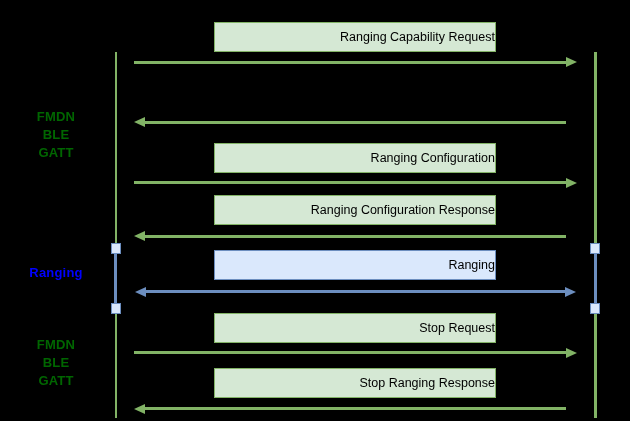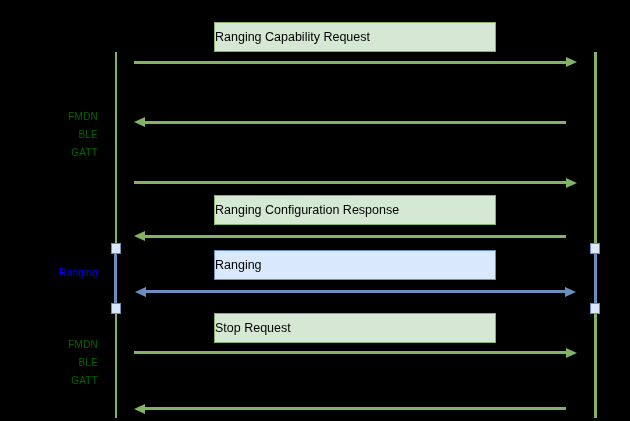--- a/index.html
+++ b/index.html
@@ -48,43 +48,43 @@
   .endpoint.left  { left: 110.5px; }
   .endpoint.right { left: 589.5px; }
   .endpoint.top-sq    { top: 243px; }
   .endpoint.bottom-sq { top: 303px; }
 
   
   .side-label {
     position: absolute;
     left: 14px;
     width: 84px;
-    text-align: right;
-    font-weight: normal;
-    font-size: 10px;
+    text-align: center;
+    font-weight: bold;
+    font-size: 13px;
     line-height: 18px;
     letter-spacing: 0.2px;
   }
   .side-label.green-label { color: var(--green-label-text); }
   .side-label.blue-label  { color: var(--blue-label-text); }
   .side-label.pos-top    { top: 108px; }
   .side-label.pos-mid    { top: 264px; }
   .side-label.pos-bottom { top: 336px; }
 
   
   .msg-box {
     position: absolute;
     left: 214px;
     width: 282px;
     height: 30px;
     box-sizing: border-box;
     border: 1.5px solid transparent;
     display: flex;
     align-items: center;
-    justify-content: flex-start;
+    justify-content: flex-end;
     font-size: 12.5px;
     color: var(--message-text);
   }
   .msg-box.green { background: var(--green-fill); border-color: var(--green-accent); }
   .msg-box.blue  { background: var(--blue-fill);  border-color: var(--blue-accent); }
 
   
   .arrow {
     position: absolute;
     height: 3px;
@@ -138,32 +138,38 @@
     <div>GATT</div>
   </div>
 
   <div class="msg-box green" style="top:22px">
     <span>Ranging Capability Request</span>
   </div>
   <div class="arrow green right" style="top:60.5px"></div>
 
   <div class="arrow green left" style="top:120.5px"></div>
 
+  <div class="msg-box green" style="top:143px">
+    <span>Ranging Configuration</span>
+  </div>
   <div class="arrow green right" style="top:181px"></div>
 
   <div class="msg-box green" style="top:195px">
     <span>Ranging Configuration Response</span>
   </div>
   <div class="arrow green left" style="top:234.5px"></div>
 
   <div class="msg-box blue" style="top:250px">
     <span>Ranging</span>
   </div>
   <div class="arrow blue both" style="top:290px"></div>
 
   <div class="msg-box green" style="top:313px">
     <span>Stop Request</span>
   </div>
   <div class="arrow green right" style="top:351px"></div>
 
+  <div class="msg-box green" style="top:368px">
+    <span>Stop Ranging Response</span>
+  </div>
   <div class="arrow green left" style="top:407px"></div>
 
 </div>
 
 </body></html>

